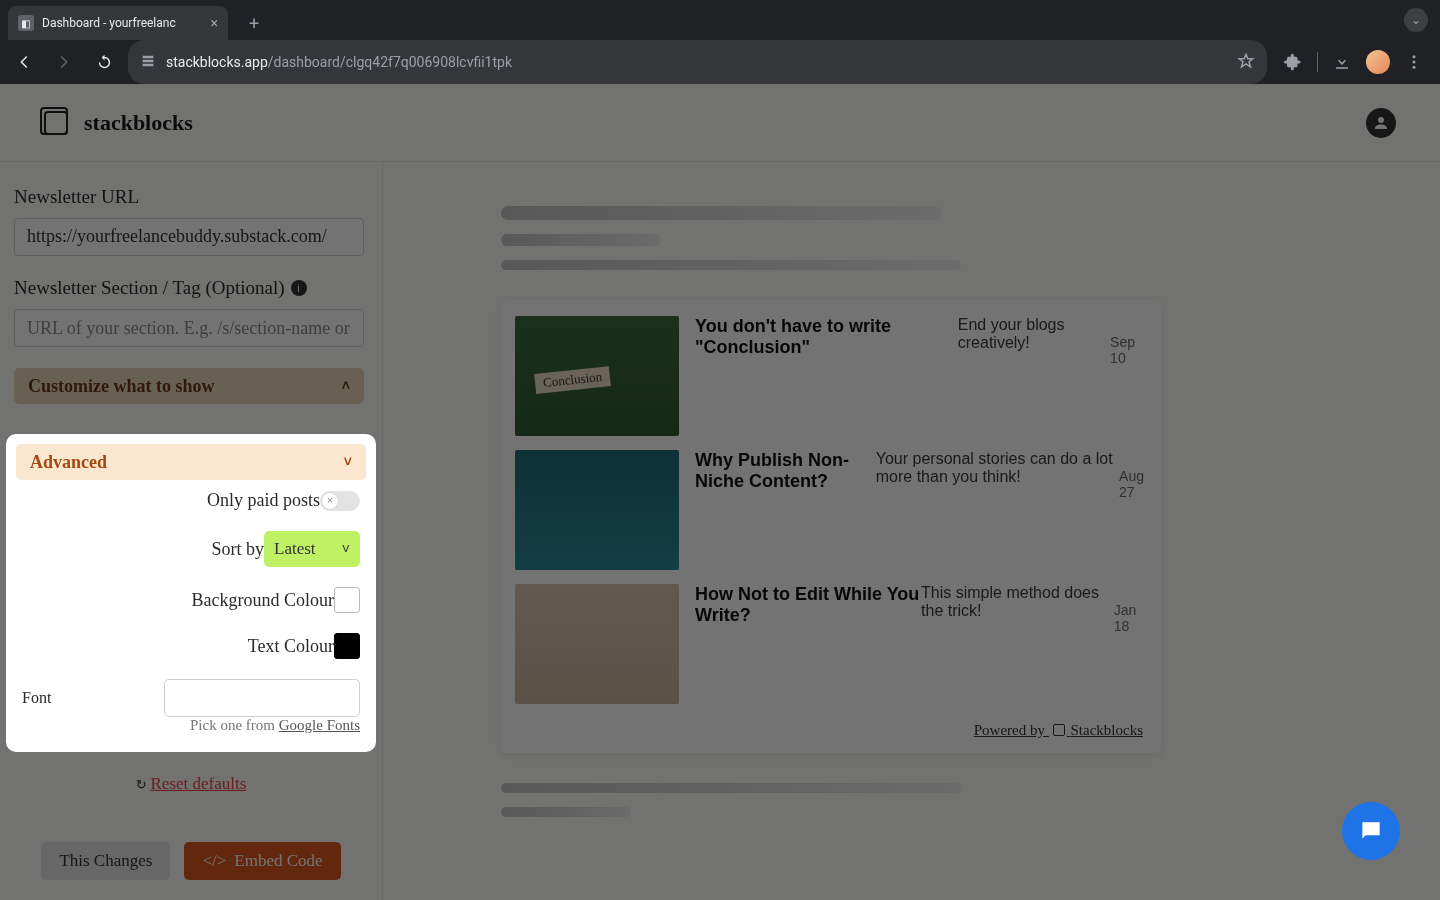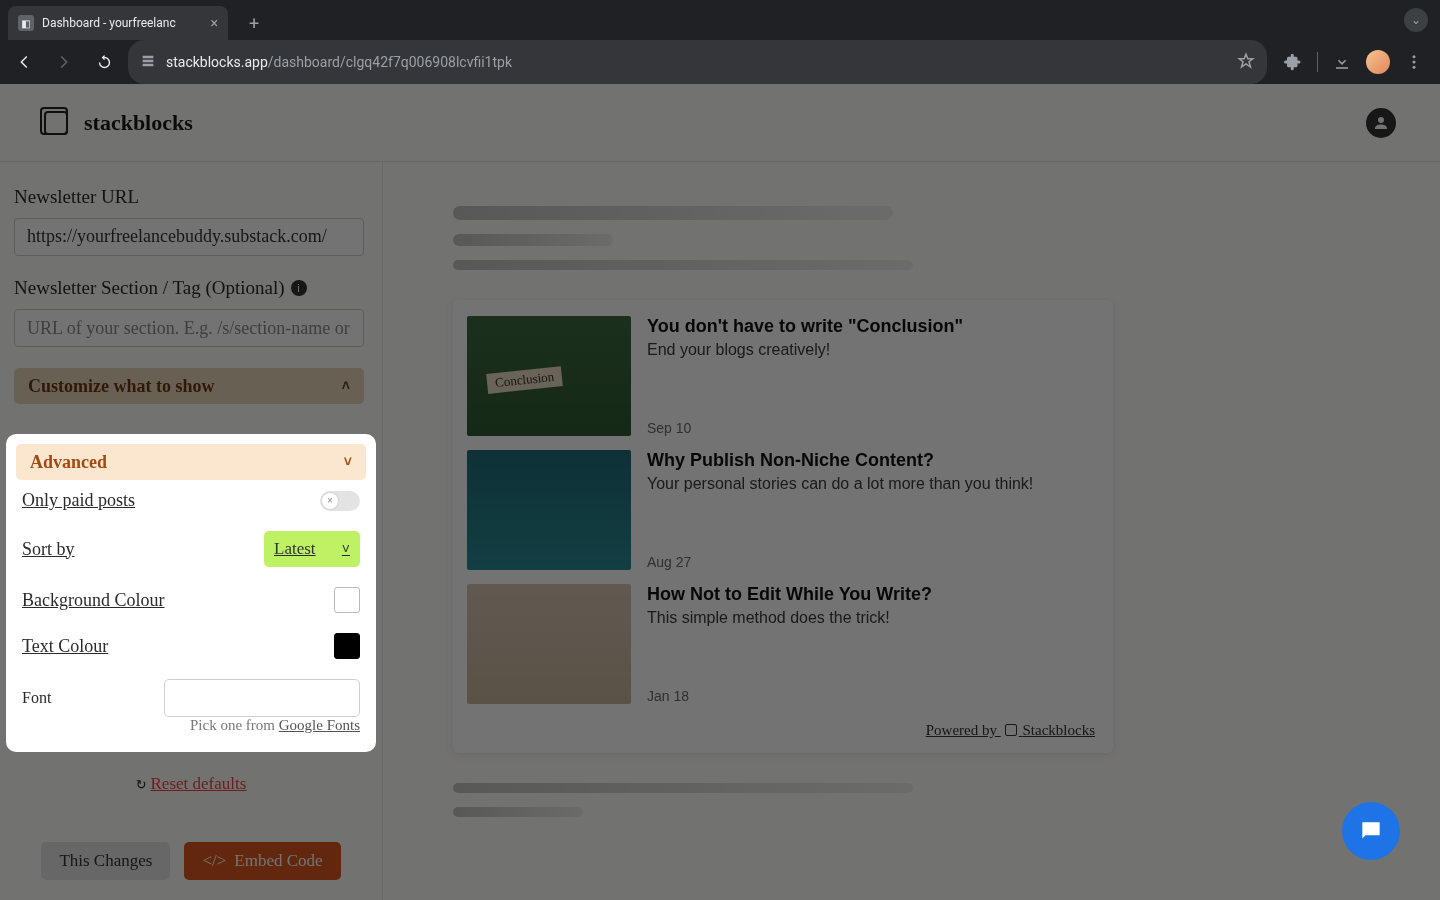--- a/index.html
+++ b/index.html
@@ -26,36 +26,36 @@
   .page { position: relative; width:1440px; height: 816px; background:#fdfcfa; }
   .overlay-dim { position:absolute; inset:0; background: rgba(0,0,0,0.55); z-index: 300; pointer-events:none; }
   .app-header { height:78px; border-bottom:1px solid #e3e3e3; display:flex; align-items:center; padding:0 44px; justify-content:space-between; }
   .logo-wrap { display:flex; align-items:center; gap:16px; }
   .logo-icon { width:24px; height:24px; border:2.5px solid #222; border-radius:4px; position:relative;}
   .logo-icon::after{content:""; position:absolute; width:24px; height:24px; border:2.5px solid #222; border-radius:4px; left:-6px; top:-6px;}
   .logo-text { font-family: Georgia, "Times New Roman", serif; font-weight:700; font-size:22px; color:#1a1a1a;}
   .user-avatar { width:30px; height:30px; border-radius:50%; background:#333; display:flex; align-items:center; justify-content:center;}
   .user-avatar svg { fill:#fff; }
 
-  .body-row { display:flex; height: calc(100% - 78px); }
+  .body-row { display:flex; height: calc(100% - 78px); gap: 48px; }
   .sidebar { width:383px; border-right:1px solid #e6e6e6; padding: 24px 14px 20px 14px; font-family: Georgia, "Times New Roman", serif; color:#2a2a2a; display:flex; flex-direction:column;}
   .field-label { font-size:19px; margin-bottom:10px; color:#2a2a2a; display:flex; align-items:center; gap:6px;}
   .text-input { width:350px; height:38px; border:1px solid #cfcfcf; border-radius:4px; background:#fff; font-family: Georgia, serif; font-size:18px; padding:0 12px; color:#333; }
   .text-input::placeholder { color:#8a8a8a; }
   .info-badge { width:16px; height:16px; border-radius:50%; background:#333; color:#fff; font-size:11px; display:inline-flex; align-items:center; justify-content:center; font-family:sans-serif;}
   .spacer-22{height:22px;}
 
   .accordion { width:350px; height:36px; border-radius:5px; display:flex; align-items:center; padding:0 14px; font-size:18px; justify-content:space-between;}
   .accordion.customize { background:#e9d4bb; color:#6a3816; font-weight:600; }
   .accordion.advanced  { background:#fbe7cf; color:#a24a12; font-weight:600; }
   .chev { font-family:sans-serif; font-size:14px; }
 
   
   .advanced-card { position:relative; z-index: 400; background:#fff; border-radius:10px; margin:30px -8px 0 -8px; padding:10px 10px 18px 10px; width:370px; }
-  .adv-row { display:flex; align-items:center; justify-content:space-between; padding:10px 6px; font-size:18px; font-family: Georgia, serif; color:#2a2a2a;text-decoration:underline;}
+  .adv-row { display:flex; align-items:center; justify-content:flex-end; padding:10px 6px; font-size:18px; font-family: Georgia, serif; color:#2a2a2a;}
   .toggle { width:40px; height:20px; border-radius:10px; background:#e3e3e3; position:relative;}
   .toggle .knob{ position:absolute; left:2px; top:2px; width:16px; height:16px; border-radius:50%; background:#fff; display:flex; align-items:center; justify-content:center; font-size:10px; color:#888; font-family:sans-serif; box-shadow:0 0 2px rgba(0,0,0,.2);}
   .select-box { width:96px; height:36px; background:#bef264; border-radius:5px; display:flex; align-items:center; justify-content:space-between; padding:0 10px; font-family: Georgia, serif; font-size:17px; color:#333;}
   .swatch { width:26px; height:26px; border:1px solid #bbb; border-radius:3px; }
   .swatch.white{ background:#fff;}
   .swatch.black{ background:#000; border-color:#000;}
   .font-row { display:flex; align-items:flex-start; justify-content:space-between; padding:10px 6px 0 6px;}
   .font-input { width:196px; height:38px; border:1px solid #cfcfcf; border-radius:5px; background:#fff;}
   .font-hint { font-size:15px; color:#777; text-align:right; margin-top:0; padding-right:6px; font-family: Georgia, serif;}
   .font-hint a { color:#555; text-decoration:underline;}
@@ -76,21 +76,21 @@
   .skel.w130{width:130px; height:10px; border-radius:5px;}
 
   .card-embed { width:660px; background:#fff; border-radius:6px; box-shadow:0 2px 8px rgba(0,0,0,.08); padding:14px; margin-top:30px;}
   .post-row { display:flex; gap:16px; padding:2px 0 14px 0;}
   .post-row + .post-row { padding-top:0;}
   .thumb { width:164px; height:120px; border-radius:2px; flex-shrink:0;}
   .thumb.t1{ background:linear-gradient(#3c6b3f,#2f5a33); position:relative;}
   .thumb.t1::after{content:"Conclusion"; position:absolute; left:20px; top:54px; background:#e8dcc3; padding:2px 8px; font-family:serif; font-size:13px; transform:rotate(-6deg); color:#333;}
   .thumb.t2{ background:linear-gradient(#1f6d77,#2a8a96);}
   .thumb.t3{ background:linear-gradient(#d8c6b3,#c8b49d);}
-  .post-meta { display:flex; flex-direction:column; font-family:-apple-system, sans-serif;}
+  .post-meta { display:flex; font-family:-apple-system, sans-serif;}
   .post-title { font-weight:700; font-size:18px; color:#111; margin-bottom:4px;}
   .post-sub { font-size:16px; color:#3a3a3a; margin-bottom:auto;}
   .post-date { font-size:14px; color:#6a6a6a; margin-top:18px;}
   .powered { text-align:right; font-family: Georgia, serif; font-size:15px; color:#333; padding:4px 4px 0 0;text-decoration:underline;}
   .powered .pb-icon{ display:inline-block; width:12px; height:12px; border:1.5px solid #333; border-radius:2px; margin:0 2px -1px 4px;}
 
   
   .chat-fab { position:absolute; right:40px; bottom:40px; width:58px; height:58px; border-radius:50%; background:#1e74e6; z-index:400; display:flex; align-items:center; justify-content:center;}
   .chat-fab svg { fill:#fff; }
 </style>

